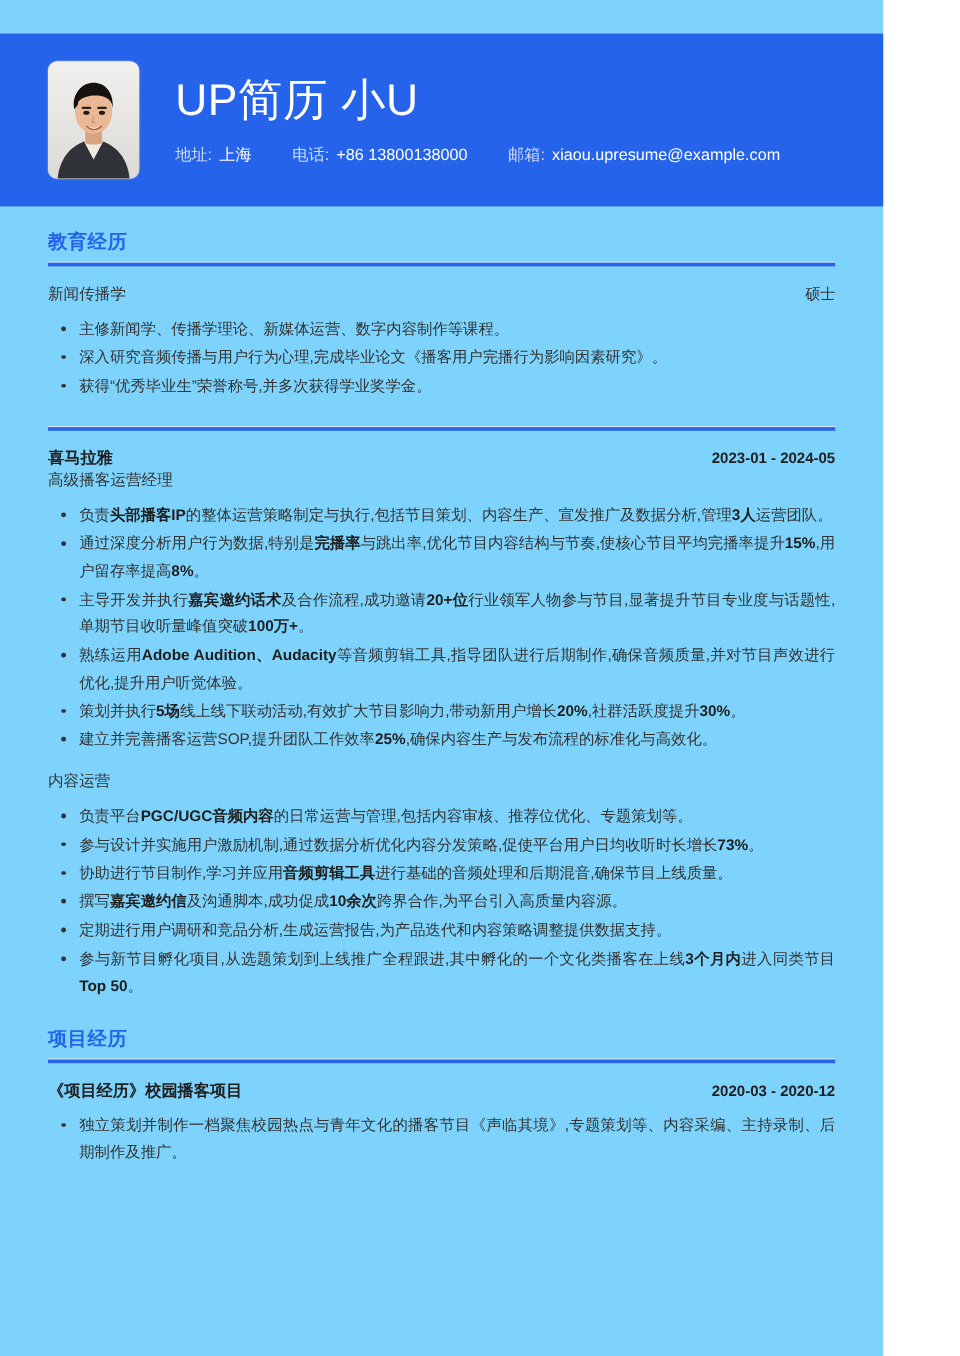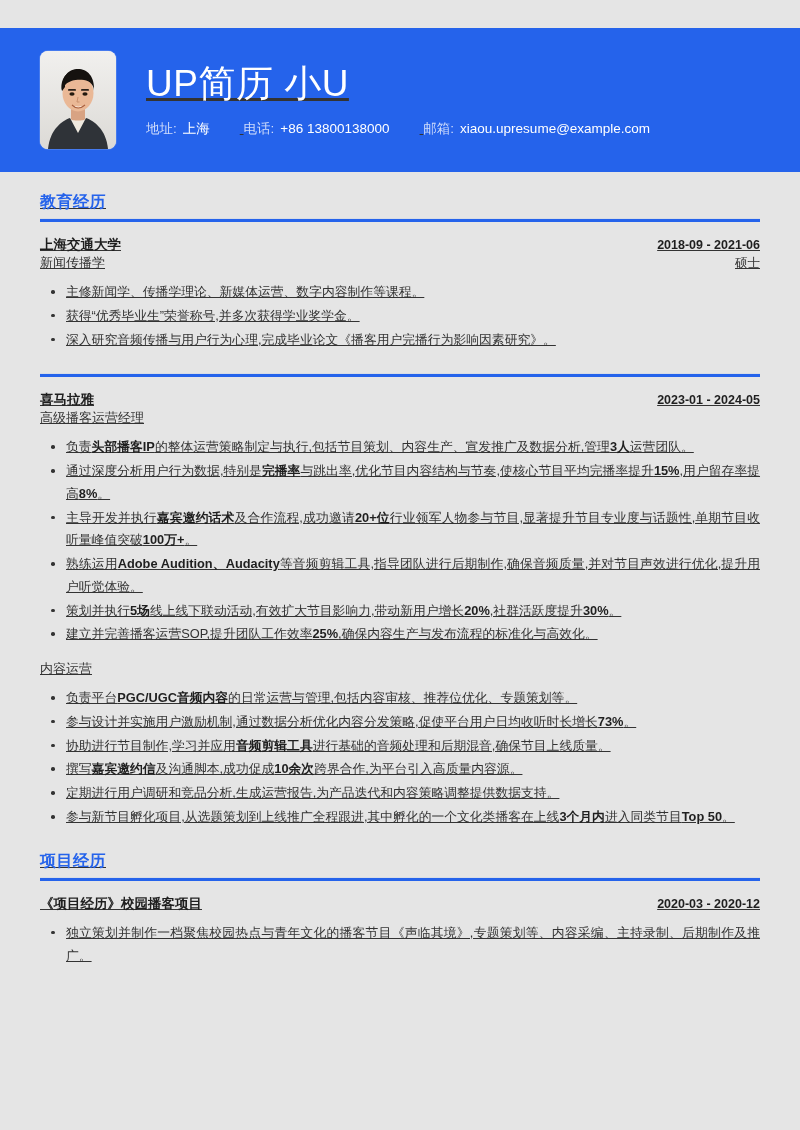--- a/index.html
+++ b/index.html
@@ -9,26 +9,25 @@
     background: #ffffff;
   }
   body {
     width: 800px;
     min-height: 1130px;
     font-family: "Liberation Sans", "DejaVu Sans", sans-serif;
     color: #333333;
     -webkit-font-smoothing: antialiased;
   }
   .page {
-    width: 800px;
+    width: 736px;
     min-height: 1130px;
-    background: #e5e5e5;
+    background: #7dd3fc;
     position: relative;
     padding-top: 28px;
-    text-decoration: underline;
   }
 
   
   .header {
     background: #2563eb;
     width: 100%;
     height: 144px;
     display: flex;
     align-items: center;
     padding: 0 40px;
@@ -215,32 +214,28 @@
     </div>
   </div>
 
   <div class="content" id="sections-root">
       <div class="section first">
         <div class="section-title">教育经历</div>
         <div class="section-rule">
           <div class="section-rule-thick"></div>
         </div>
         <div class="entry">
-          <div class="entry-head">
-            <div class="entry-org">上海交通大学</div>
-            <div class="entry-date">2018-09 - 2021-06</div>
-          </div>
           <div class="entry-sub">
             <div class="entry-role">新闻传播学</div>
             <div class="entry-extra">硕士</div>
           </div>
           <ul class="bullets">
             <li>主修新闻学、传播学理论、新媒体运营、数字内容制作等课程。</li>
+            <li>深入研究音频传播与用户行为心理,完成毕业论文《播客用户完播行为影响因素研究》。</li>
             <li>获得“优秀毕业生”荣誉称号,并多次获得学业奖学金。</li>
-            <li>深入研究音频传播与用户行为心理,完成毕业论文《播客用户完播行为影响因素研究》。</li>
           </ul>
         </div>
       </div>
       <div class="section">
         <div class="section-rule">
           <div class="section-rule-thick"></div>
         </div>
         <div class="entry">
           <div class="entry-head">
             <div class="entry-org">喜马拉雅</div>

